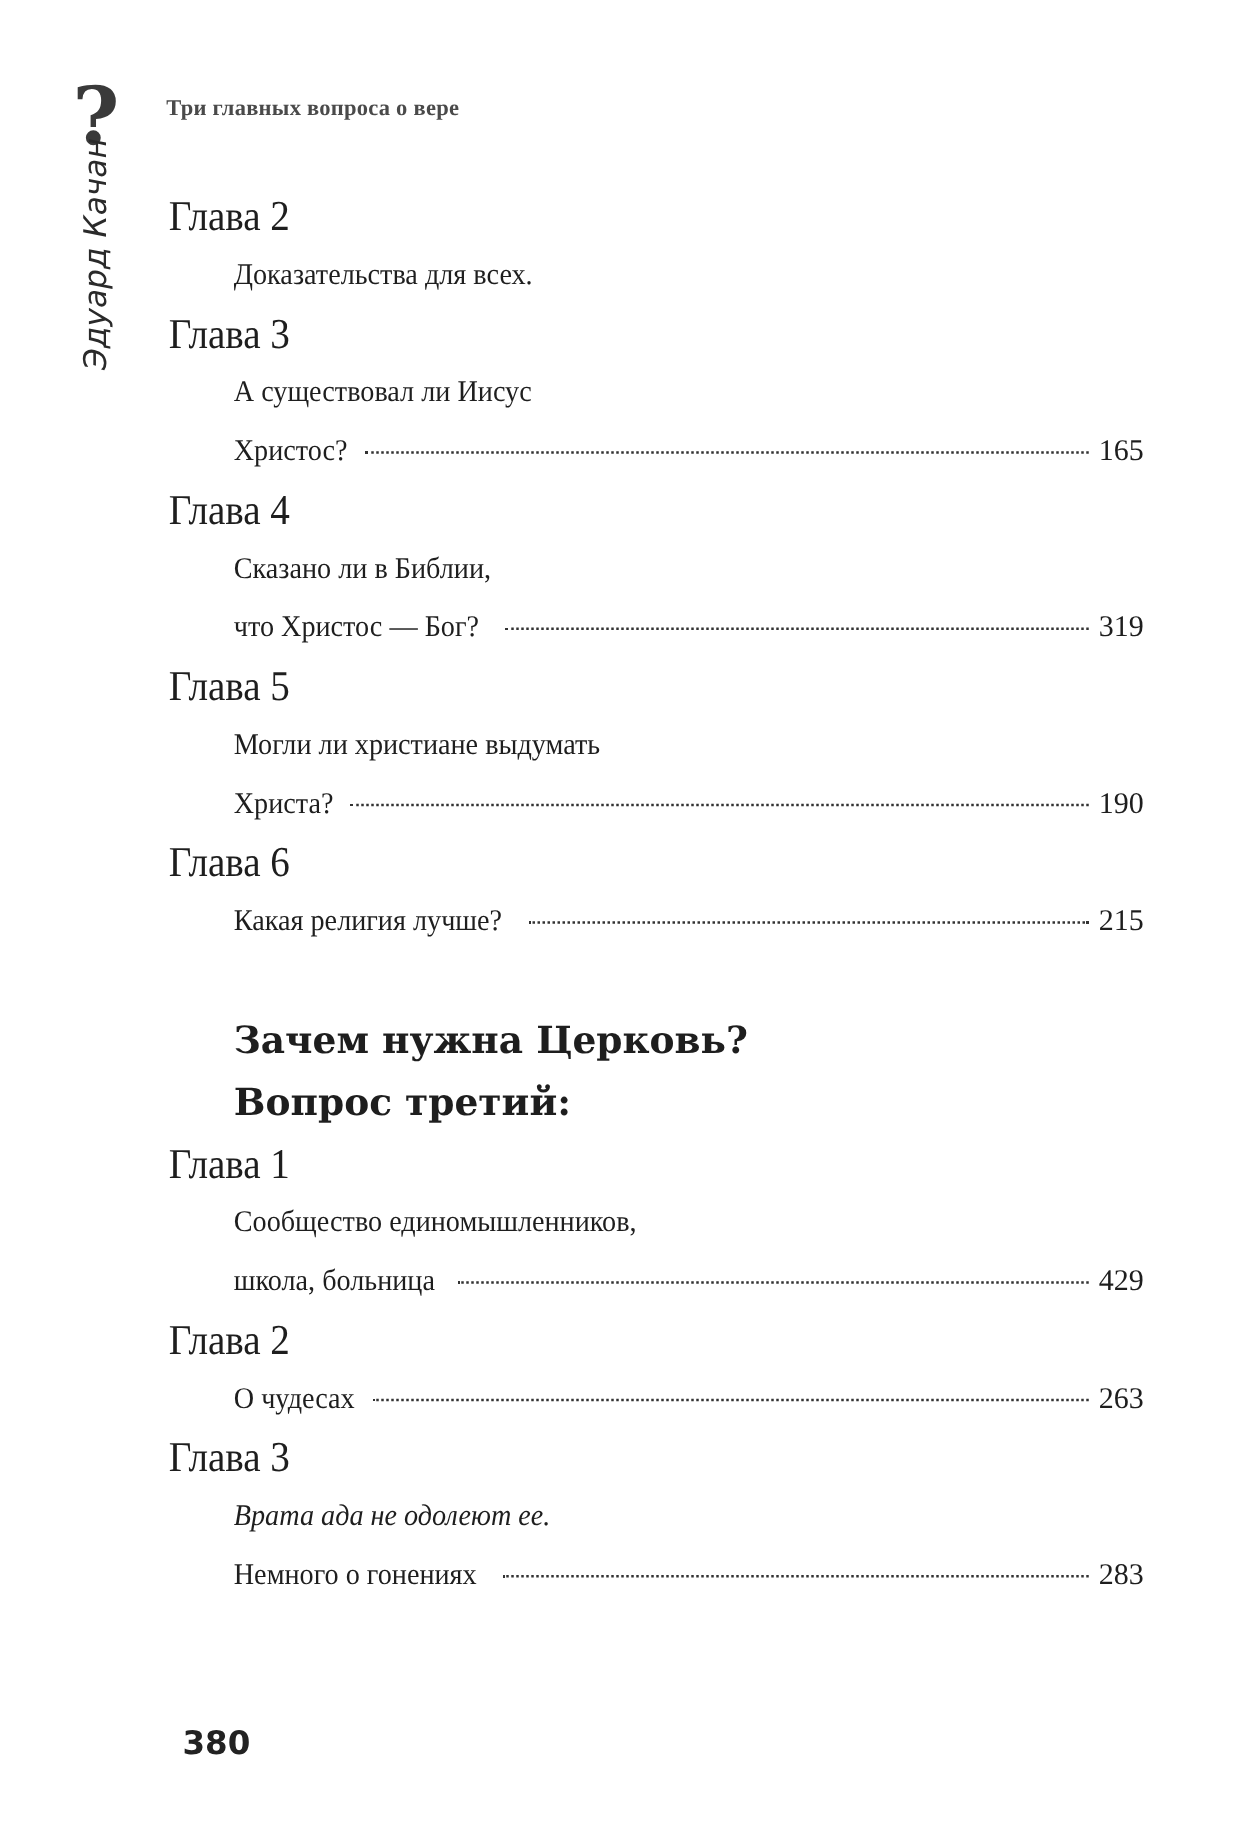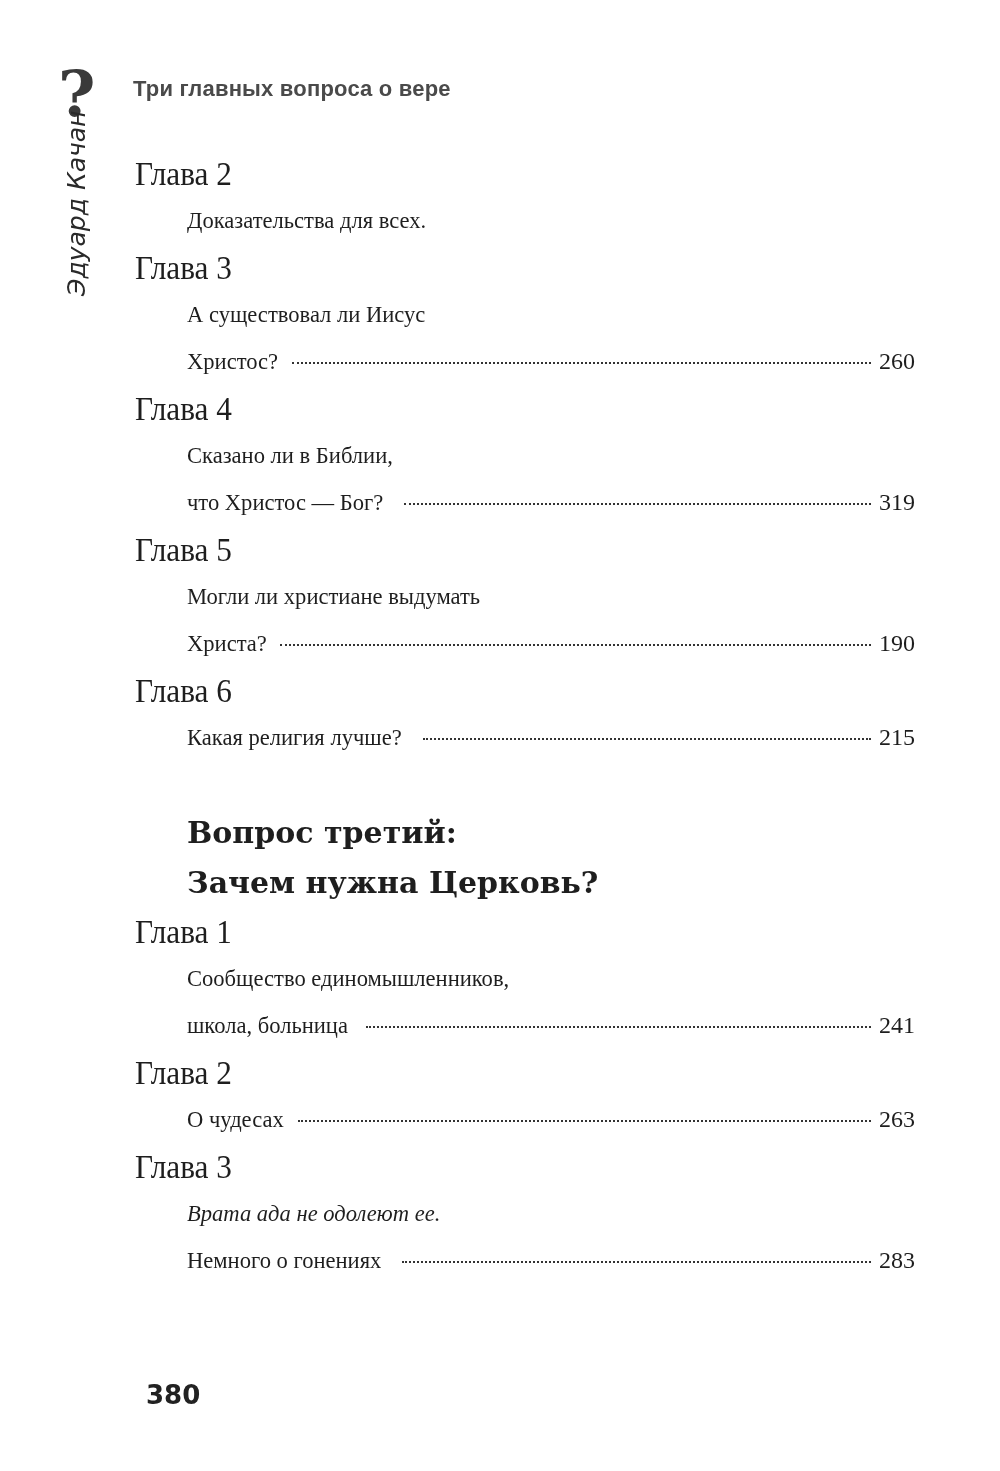--- a/index.html
+++ b/index.html
@@ -5,22 +5,22 @@
   html, body { margin:0; padding:0; }
   body {
     width:1000px; height:1471px; background:#ffffff; position:relative; overflow:hidden;
     font-family:"Liberation Serif", serif; color:#1e1e1e;
   }
   .qmark {
     position:absolute; left:58px; top:62px; font-family:"DejaVu Serif", serif;
     font-weight:bold; font-size:64px; color:#3a3a3a; line-height:1;
   }
   .running-head {
-    position:absolute; left:133px; top:76px; font-family:Liberation Sans, sans-serif;
-    font-weight:bold; font-size:22px; color:#4a4a4a; letter-spacing:0.2px;text-align:right;
+    position:absolute; left:133px; top:76px; font-family:Liberation Serif, serif;
+    font-weight:bold; font-size:18px; color:#4a4a4a; letter-spacing:0.2px;text-align:right;
   }
   .author {
     position:absolute; left:62px; top:296px; transform-origin:left top;
     transform:rotate(-90deg); font-family:"DejaVu Sans", sans-serif;
     font-style:italic; font-size:25px; color:#2a2a2a; white-space:nowrap;
   }
   .toc { position:absolute; left:135px; top:150px; width:780px; }
   .chapter {
     font-size:34px; line-height:47px; height:47px; transform:scaleX(0.92); transform-origin:left;
   }
@@ -54,21 +54,21 @@
       <span class="txt">Доказательства для всех.</span>
     </div>
 
   <div class="chapter">Глава 3</div>
   <div class="line">
       <span class="txt">А существовал ли Иисус</span>
     </div>
   <div class="line">
       <span class="txt">Христос?</span>
       <span class="leader"></span>
-      <span class="num">260</span>
+      <span class="num">165</span>
     </div>
 
   <div class="chapter">Глава 4</div>
   <div class="line">
       <span class="txt">Сказано ли в Библии,</span>
     </div>
   <div class="line">
       <span class="txt">что Христос — Бог?</span>
       <span class="leader"></span>
       <span class="num">319</span>
@@ -85,31 +85,31 @@
     </div>
 
   <div class="chapter">Глава 6</div>
   <div class="line">
       <span class="txt">Какая религия лучше?</span>
       <span class="leader"></span>
       <span class="num">215</span>
     </div>
 
   <div class="gap"></div>
+  <div class="section">Зачем нужна Церковь?</div>
   <div class="section">Вопрос третий:</div>
-  <div class="section">Зачем нужна Церковь?</div>
 
   <div class="chapter">Глава 1</div>
   <div class="line">
       <span class="txt">Сообщество единомышленников,</span>
     </div>
   <div class="line">
       <span class="txt">школа, больница</span>
       <span class="leader"></span>
-      <span class="num">241</span>
+      <span class="num">429</span>
     </div>
 
   <div class="chapter">Глава 2</div>
   <div class="line">
       <span class="txt">О чудесах</span>
       <span class="leader"></span>
       <span class="num">263</span>
     </div>
 
   <div class="chapter">Глава 3</div>

